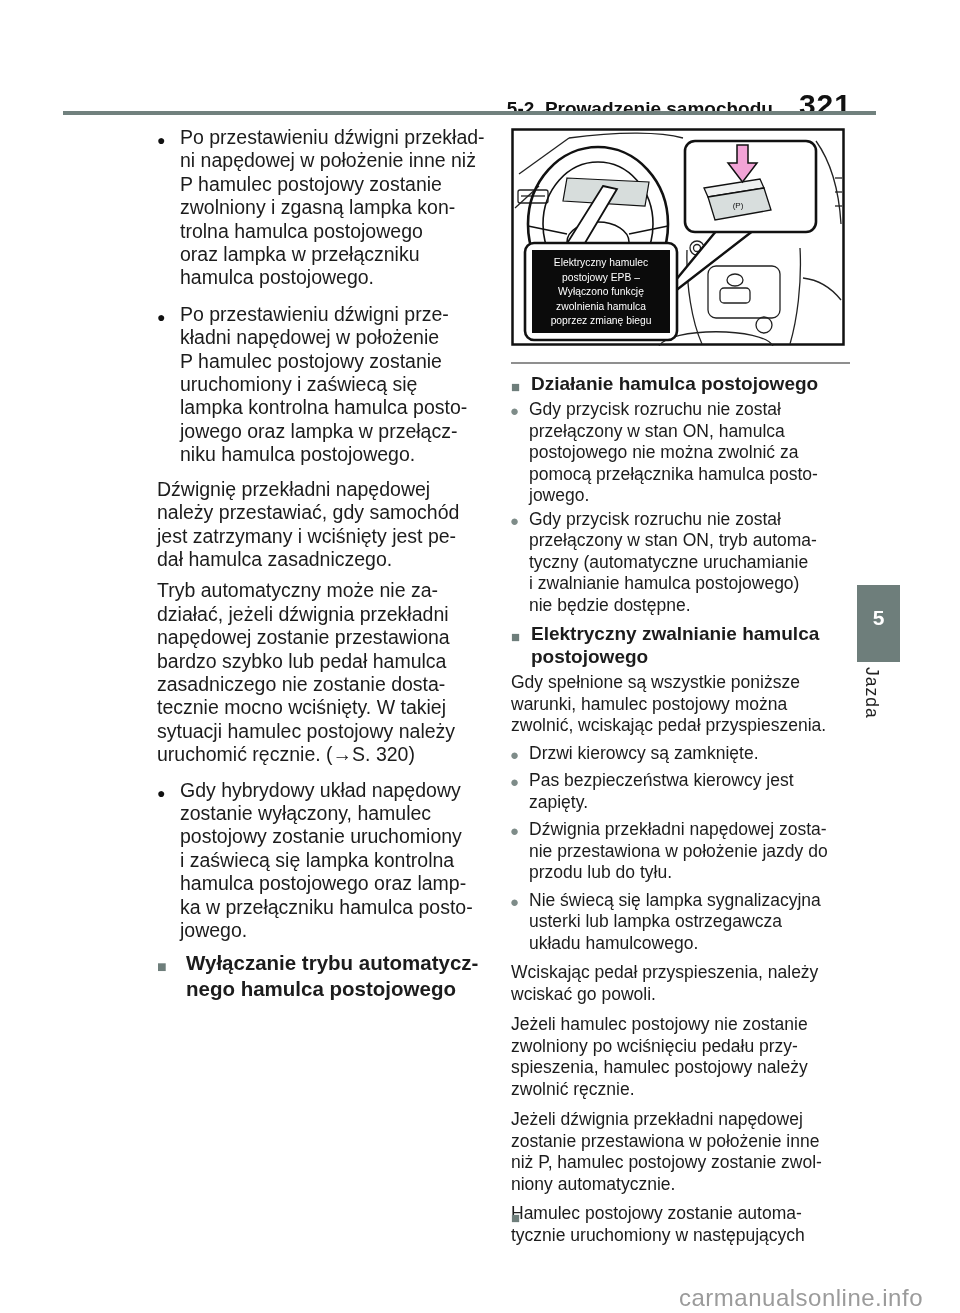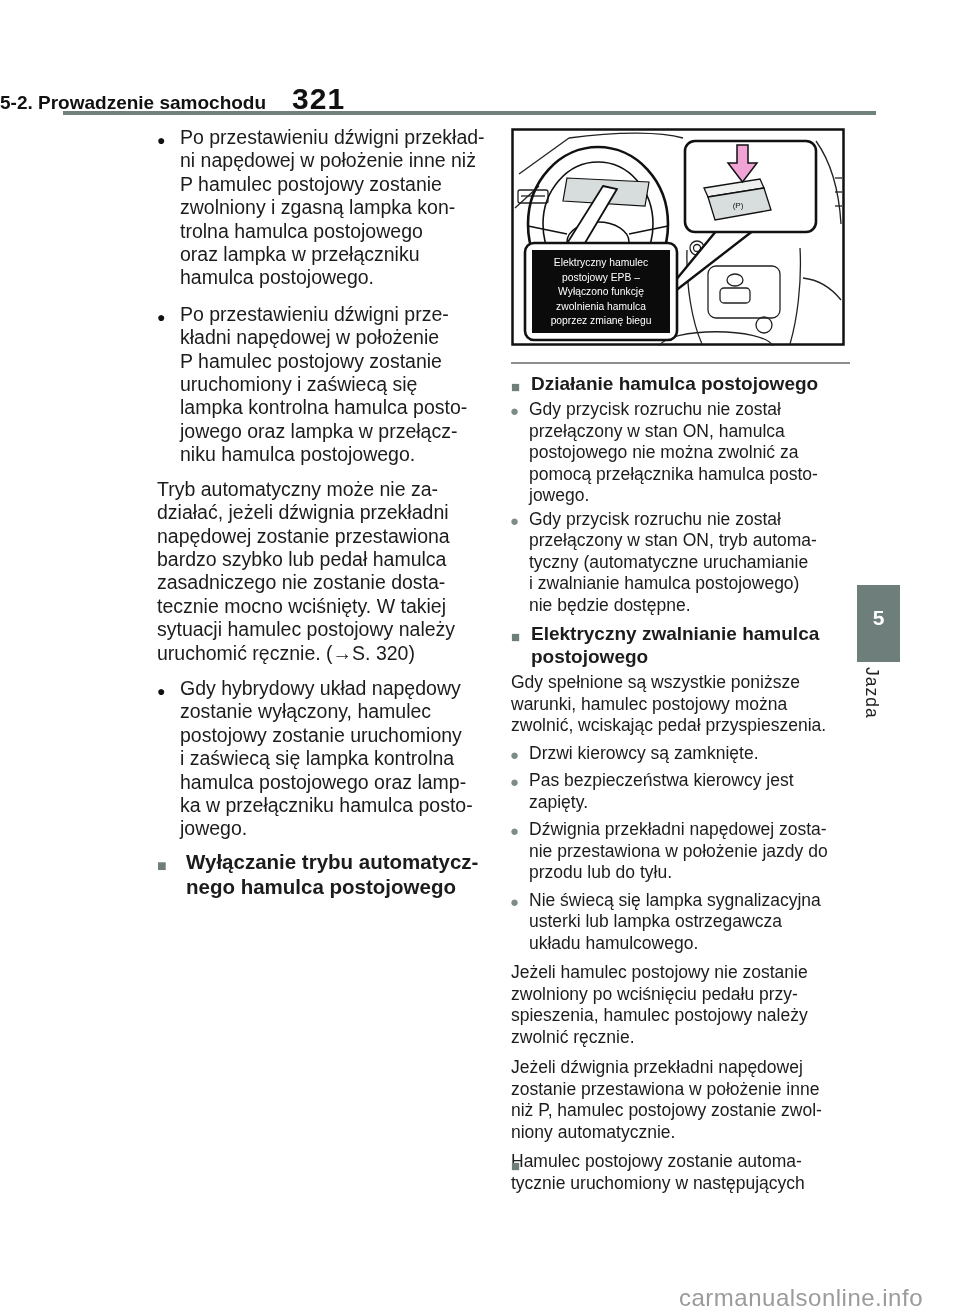--- a/index.html
+++ b/index.html
@@ -3,21 +3,21 @@
 <meta charset="utf-8">
 <style>
   html,body{margin:0;padding:0;}
   body{
     width:960px;height:1313px;position:relative;overflow:hidden;
     background:#ffffff;color:#1c1c1c;
     font-family:"Liberation Sans","DejaVu Sans",sans-serif;
   }
   .pre{white-space:pre;}
   
-  .header-row{position:absolute;top:82px;left:0;width:852px;}
+  .header-row{position:absolute;top:88px;left:0;width:852px;text-align:right;}
   .section-title{font-size:19px;font-weight:bold;color:#111;}
   .page-number{font-size:30px;font-weight:bold;color:#111;margin-left:26px;letter-spacing:1px;}
   .header-rule{position:absolute;top:111px;left:63px;width:813px;height:3.5px;background:#71817e;}
   
   .left-col{position:absolute;left:157px;top:126px;width:335px;font-size:19.5px;line-height:23.4px;}
   .lbullet{position:relative;padding-left:23px;}
   .lbullet .marker{position:absolute;left:0;top:3px;font-size:14px;color:#111;}
   .lheading{position:relative;padding-left:29px;font-size:20.5px;line-height:25.5px;font-weight:bold;}
   .lheading .marker{position:absolute;left:0;top:4px;font-size:16px;color:#6e7e7b;}
   .lb1{margin:0 0 13px 0}.lb2{margin:0 0 11px 0}.lp1{margin:0 0 8px 0}
@@ -68,20 +68,24 @@
   <div class="lbullet lb2">
     <span class="marker">●</span>
     <span class="pre">Po przestawieniu dźwigni prze-
 kładni napędowej w położenie
 P hamulec postojowy zostanie
 uruchomiony i zaświecą się
 lampka kontrolna hamulca posto-
 jowego oraz lampka w przełącz-
 niku hamulca postojowego.</span>
   </div>
+  <div class="lp1 pre">Dźwignię przekładni napędowej
+należy przestawiać, gdy samochód
+jest zatrzymany i wciśnięty jest pe-
+dał hamulca zasadniczego.</div>
   <div class="lp2 pre">Tryb automatyczny może nie za-
 działać, jeżeli dźwignia przekładni
 napędowej zostanie przestawiona
 bardzo szybko lub pedał hamulca
 zasadniczego nie zostanie dosta-
 tecznie mocno wciśnięty. W takiej
 sytuacji hamulec postojowy należy
 uruchomić ręcznie. (→S. 320)</div>
   <div class="lbullet lb3">
     <span class="marker">●</span>
@@ -205,20 +209,22 @@
     <span class="pre">Dźwignia przekładni napędowej zosta-
 nie przestawiona w położenie jazdy do
 przodu lub do tyłu.</span>
   </div>
   <div class="rbullet rcb4">
     <span class="marker">●</span>
     <span class="pre">Nie świecą się lampka sygnalizacyjna
 usterki lub lampka ostrzegawcza
 układu hamulcowego.</span>
   </div>
+  <div class="rp2 pre">Wciskając pedał przyspieszenia, należy
+wciskać go powoli.</div>
   <div class="rp3 pre">Jeżeli hamulec postojowy nie zostanie
 zwolniony po wciśnięciu pedału przy-
 spieszenia, hamulec postojowy należy
 zwolnić ręcznie.</div>
   <div class="rp4 pre">Jeżeli dźwignia przekładni napędowej
 zostanie przestawiona w położenie inne
 niż P, hamulec postojowy zostanie zwol-
 niony automatycznie.</div>
   <div class="rheading rh3">
     <span class="marker">■</span>

